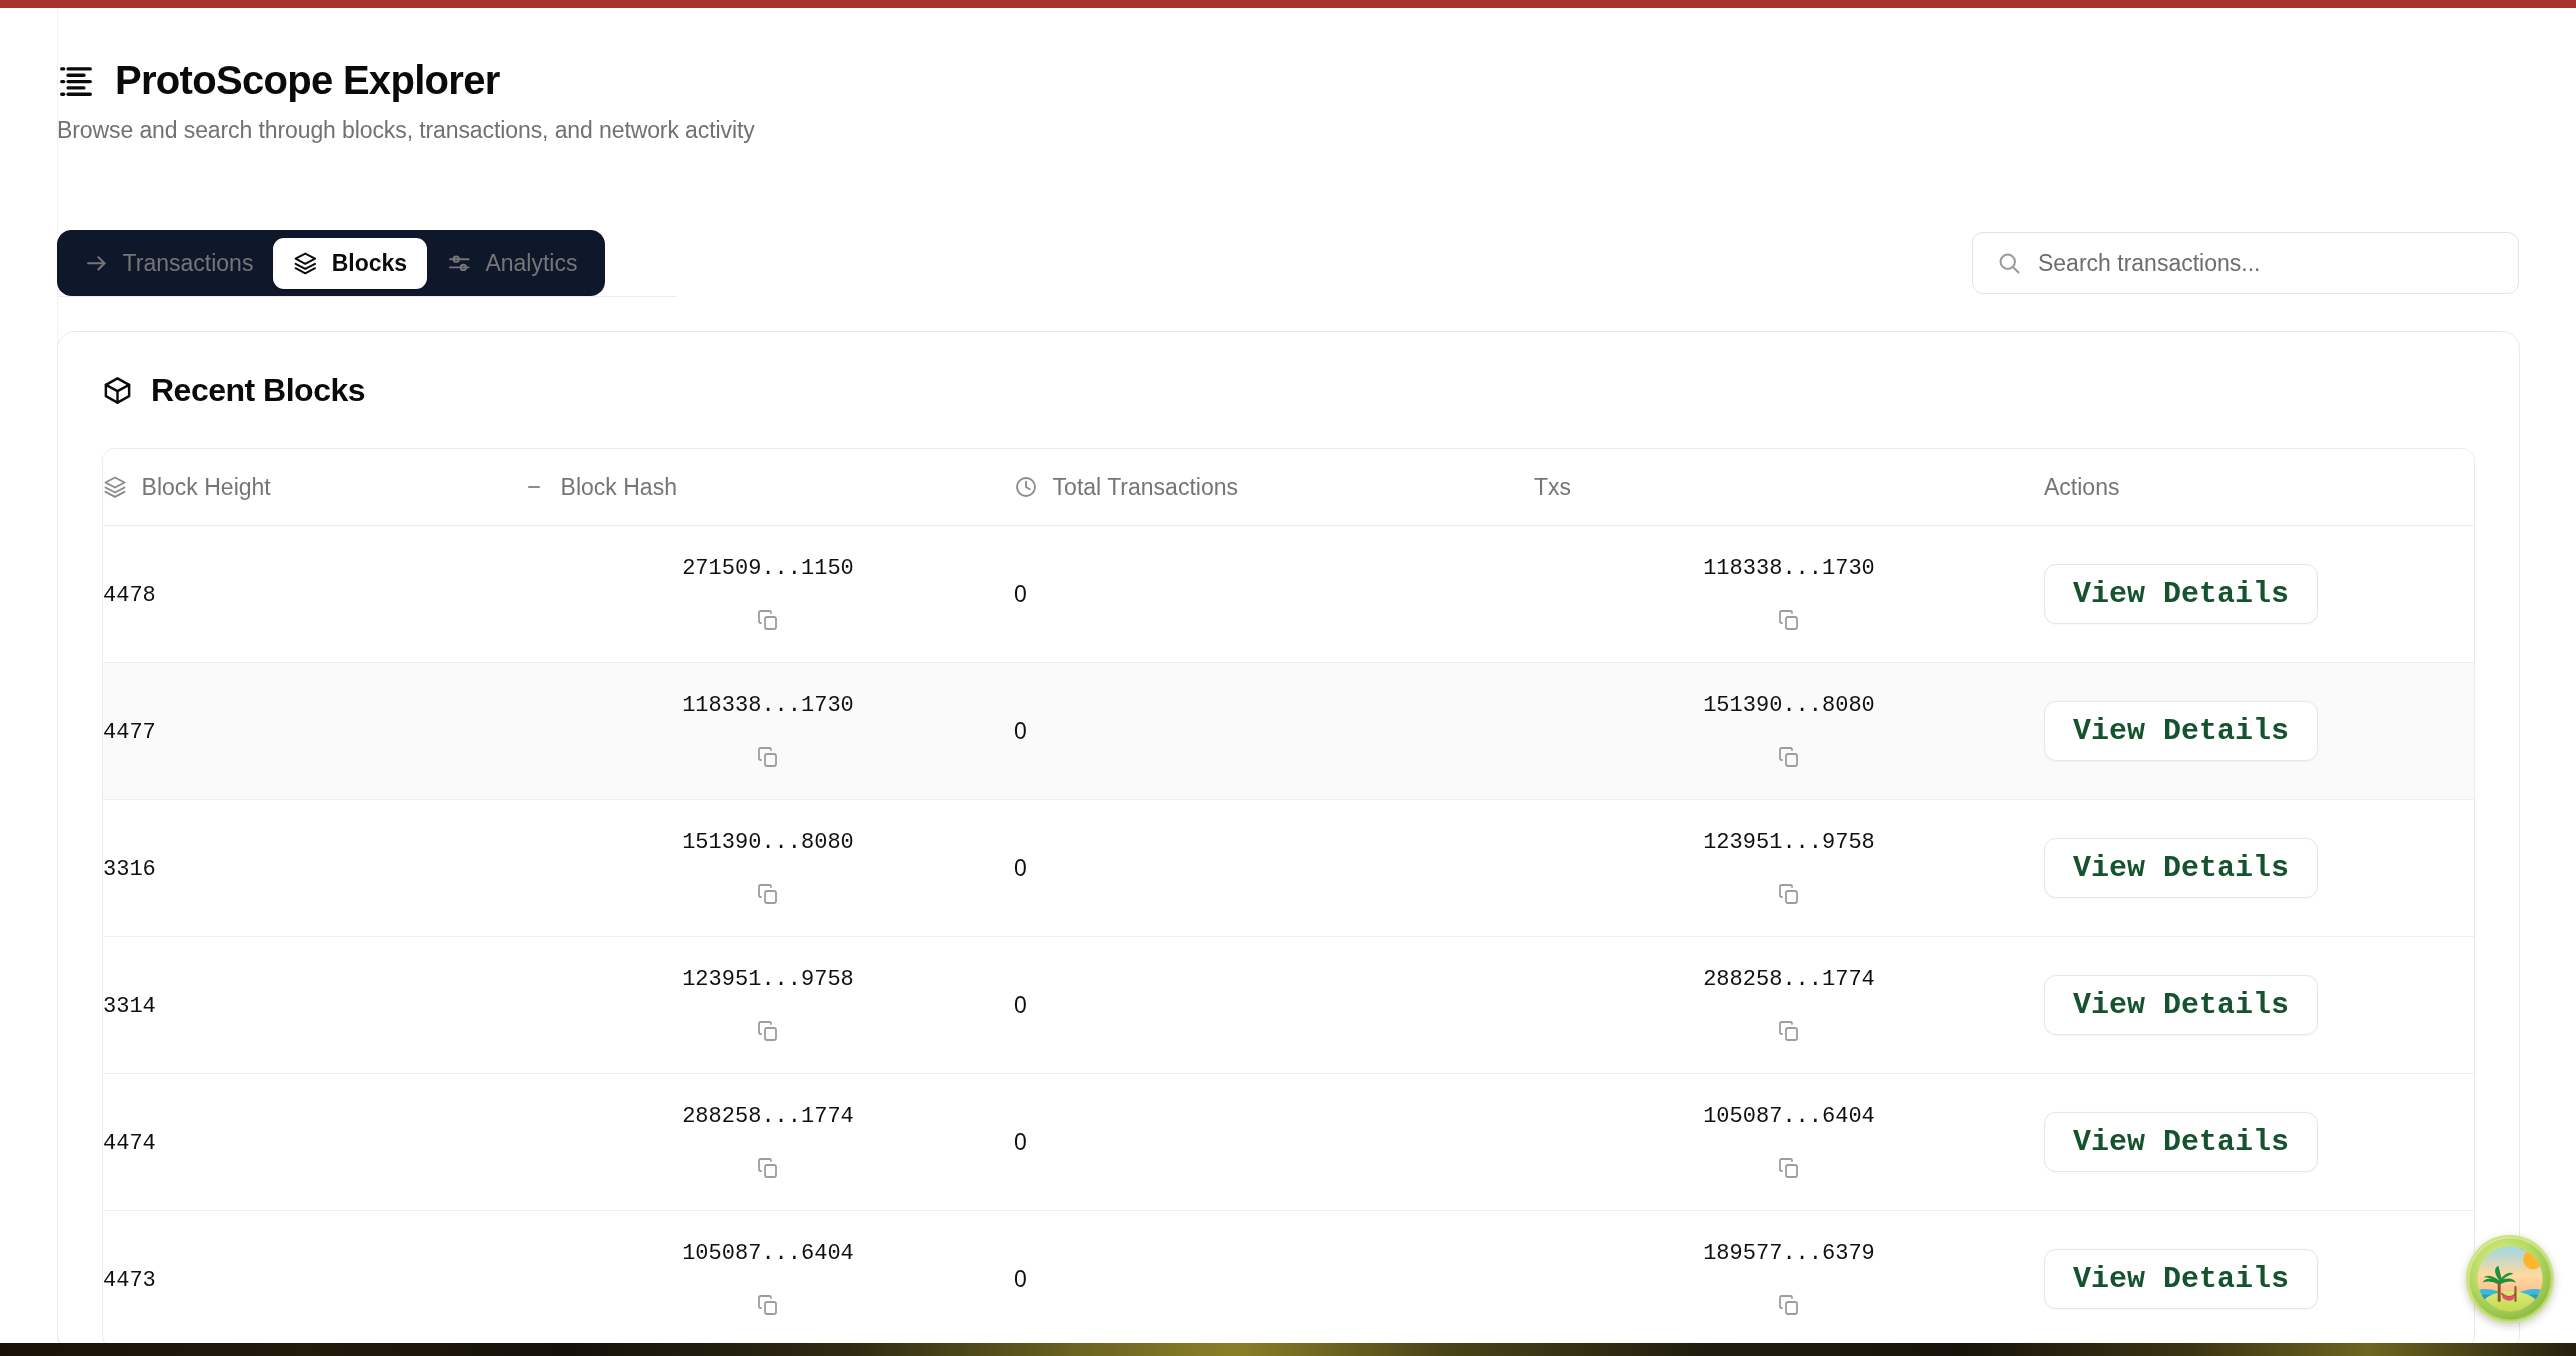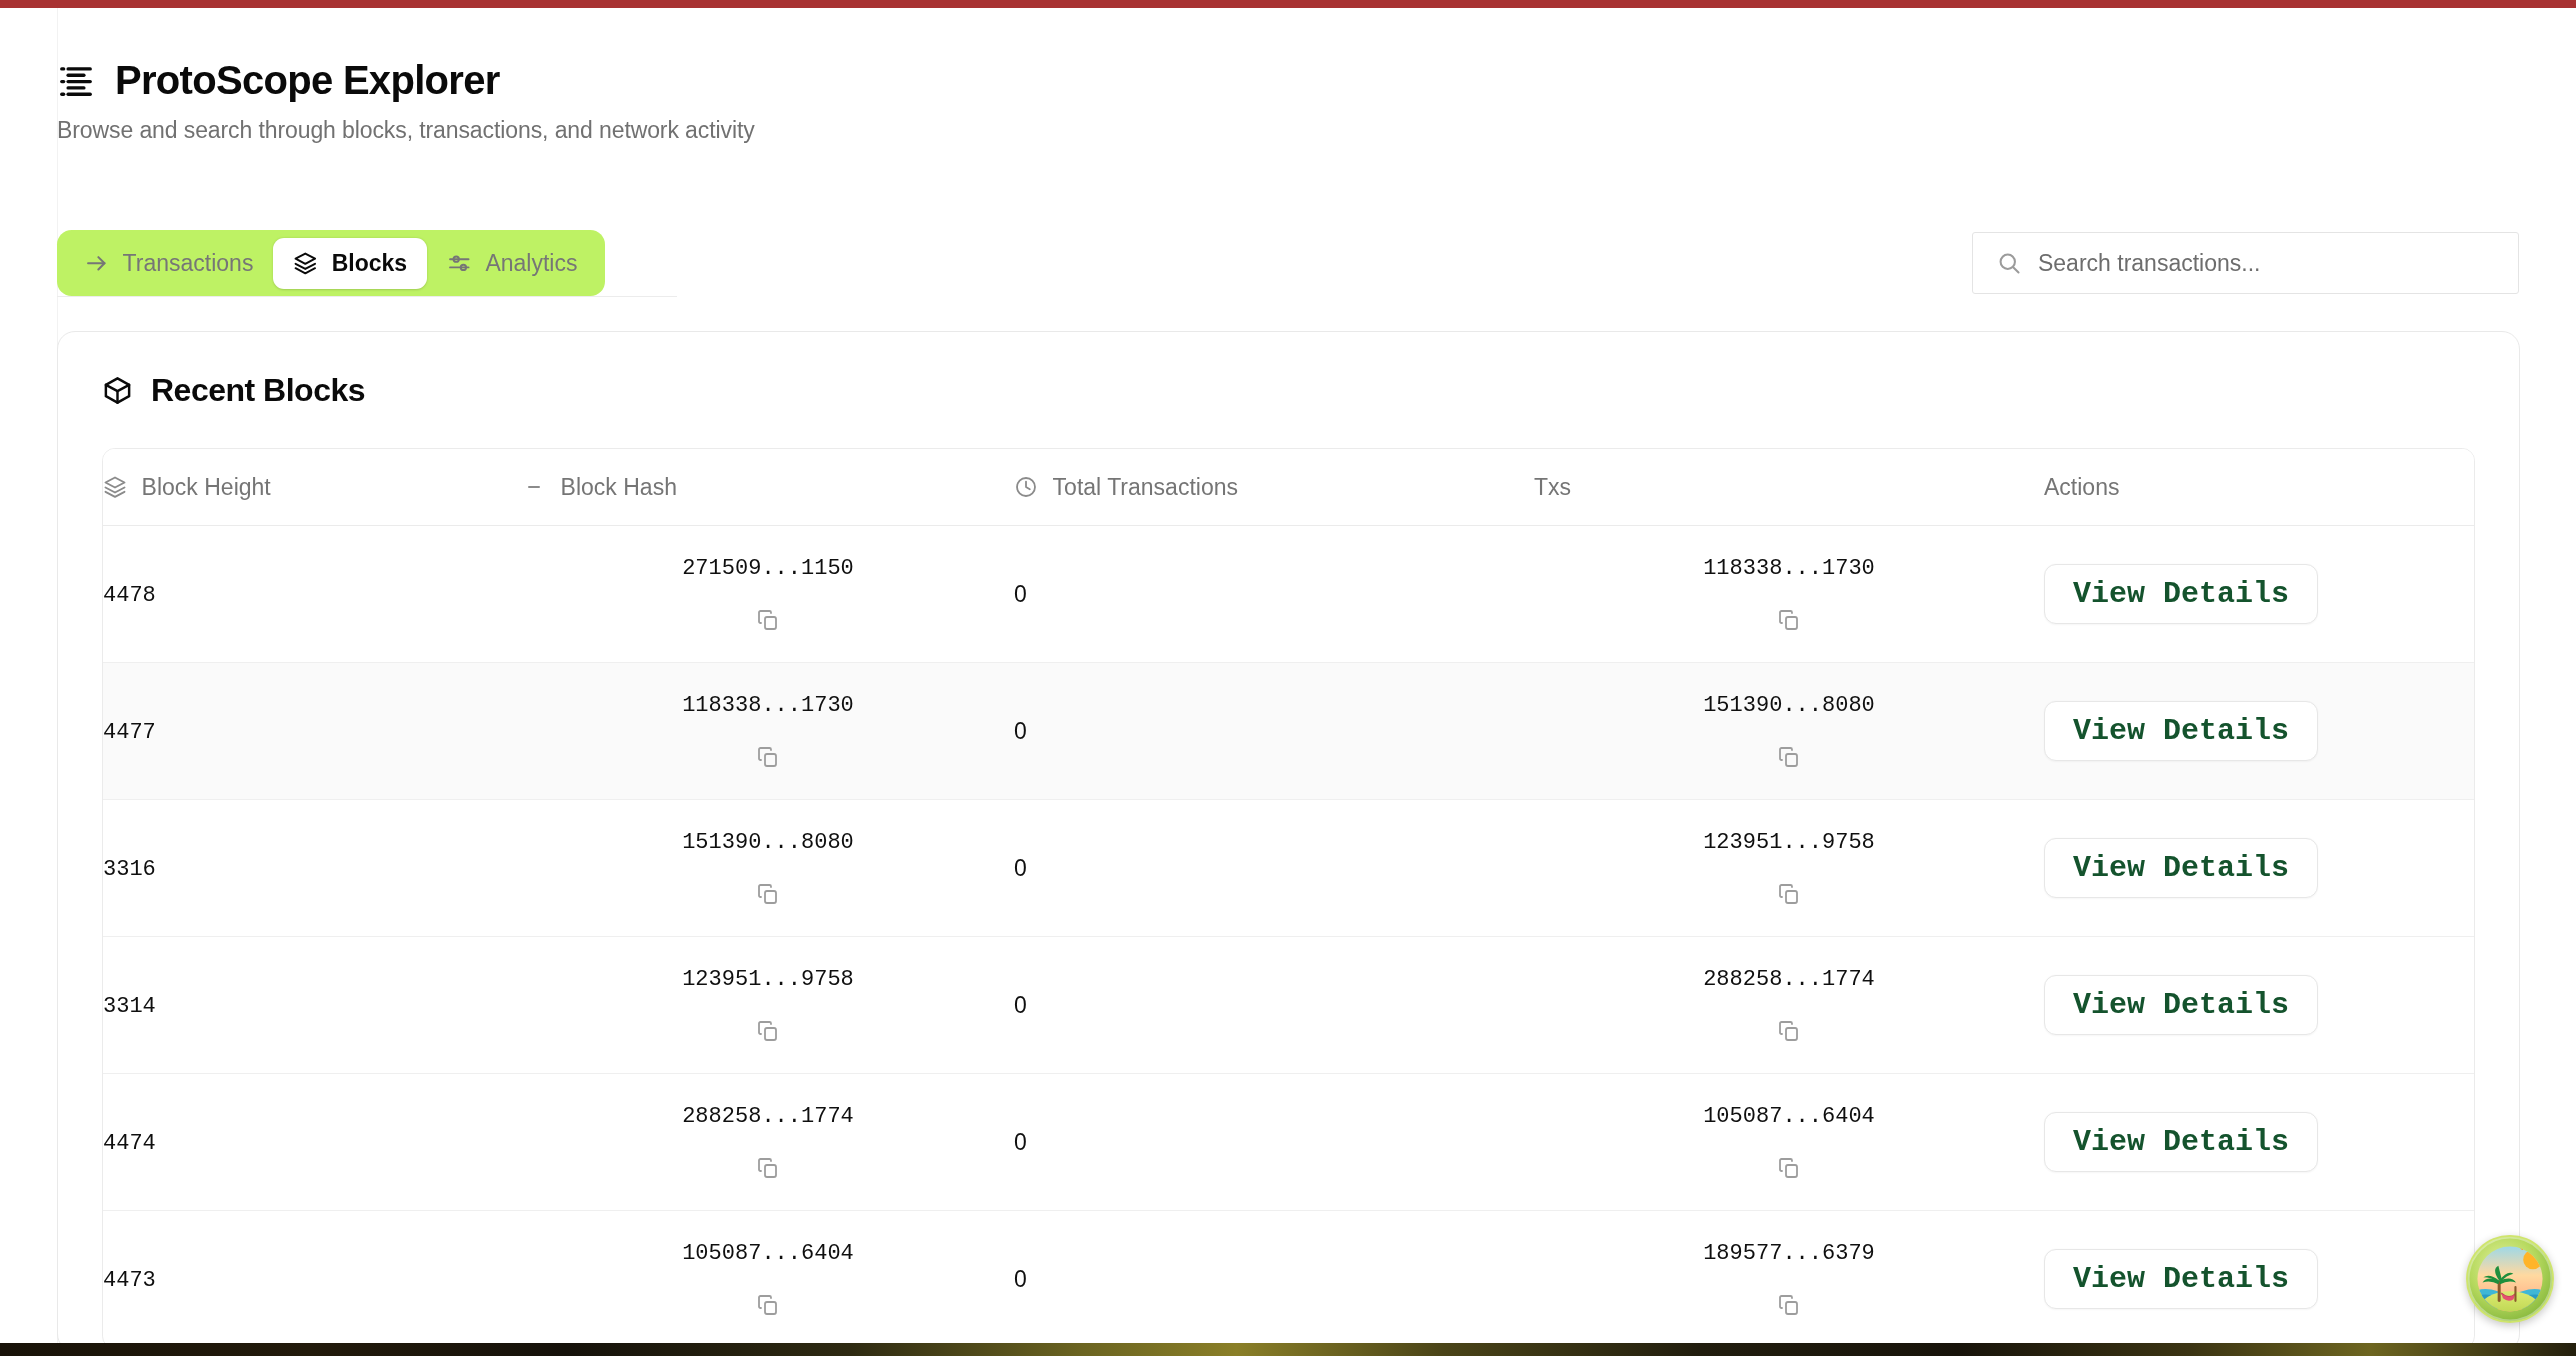--- a/index.html
+++ b/index.html
@@ -93,21 +93,21 @@
     white-space: nowrap;
   }
 
   
   .tabs-bar {
     position: absolute;
     top: 222px; left: 57px;
     display: flex;
     align-items: center;
     gap: 0px;
-    background: #bef264;
+    background: #0f172a;
     border-radius: 14.6px;
     padding: 7.3px;
     height: 66px;
   }
   .tab {
     display: flex;
     align-items: center;
     gap: 13.7px;
     height: 51px;
     padding: 0 20px;
@@ -135,21 +135,21 @@
     background: #ececec;
   }
 
   
   .search-box {
     position: absolute;
     top: 224px; right: 57px;
     width: 547px;
     height: 62px;
     border: 0.9px solid #e4e4e4;
-    border-radius: 3px;
+    border-radius: 11px;
     background: #ffffff;
     display: flex;
     align-items: center;
     gap: 16.4px;
     padding: 0 24px;
   }
   .search-box svg { width: 24.6px; height: 24.6px; color: #9b9b9b; flex: 0 0 auto; }
   .search-input {
     border: none;
     outline: none;

